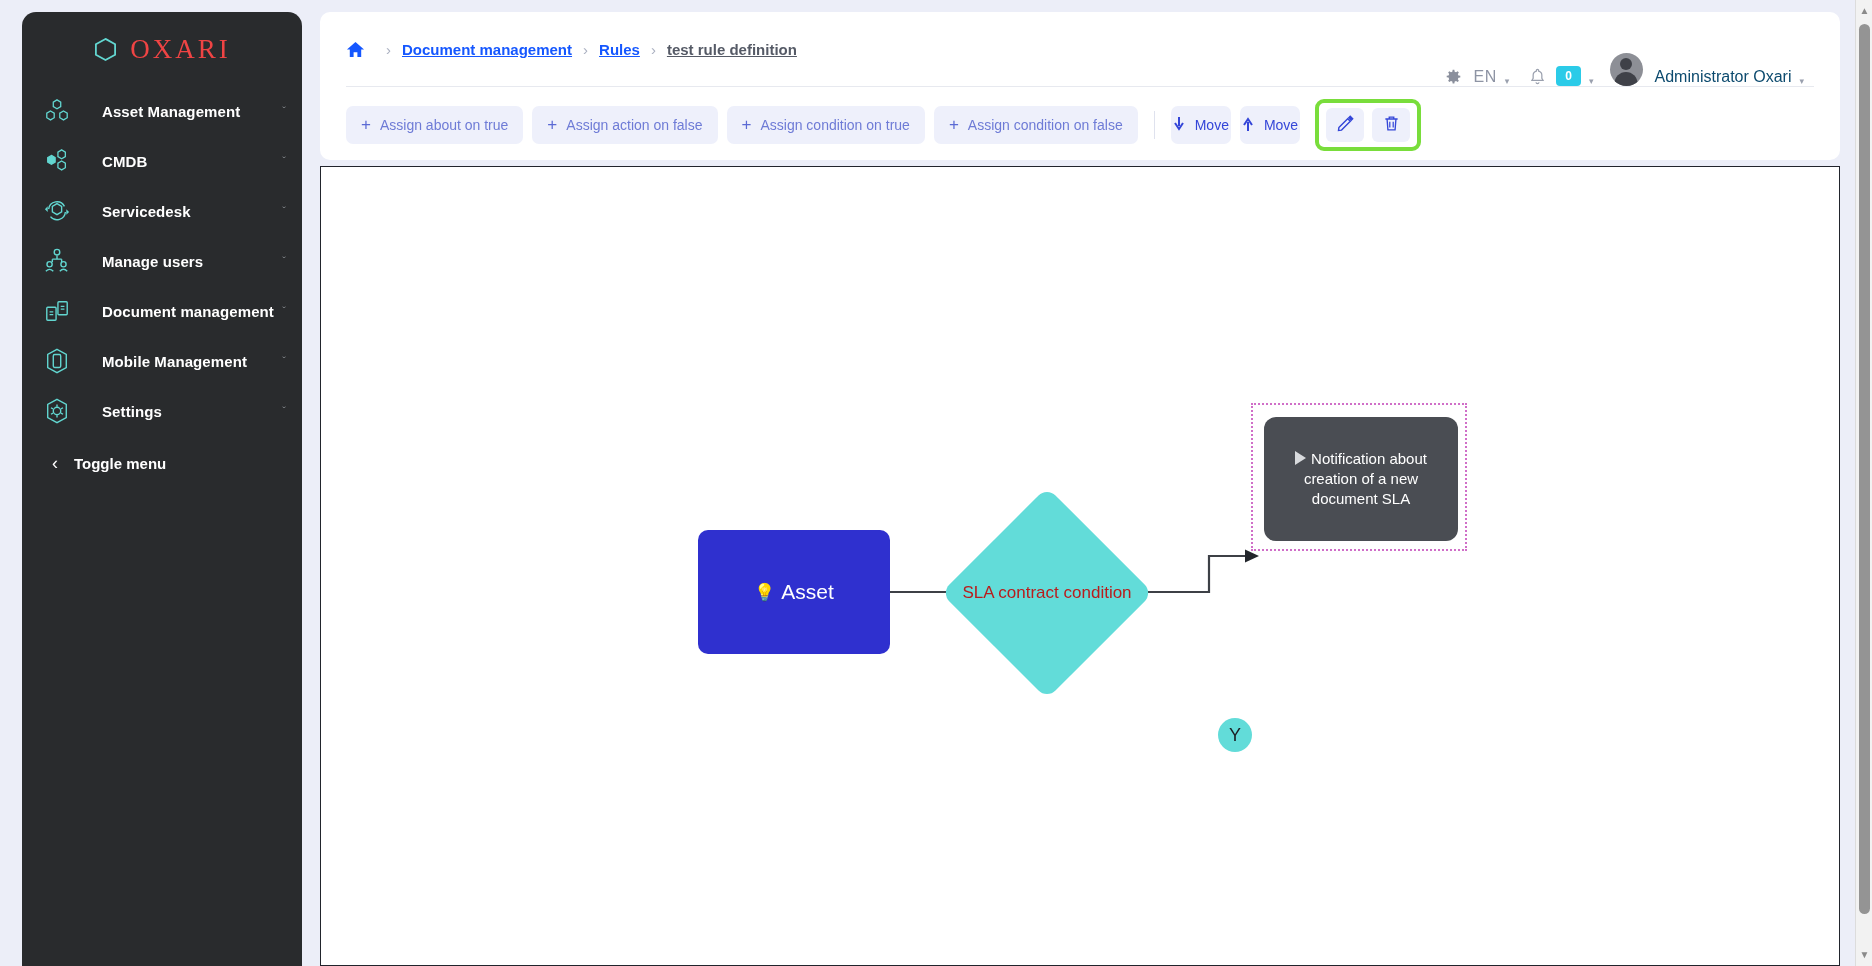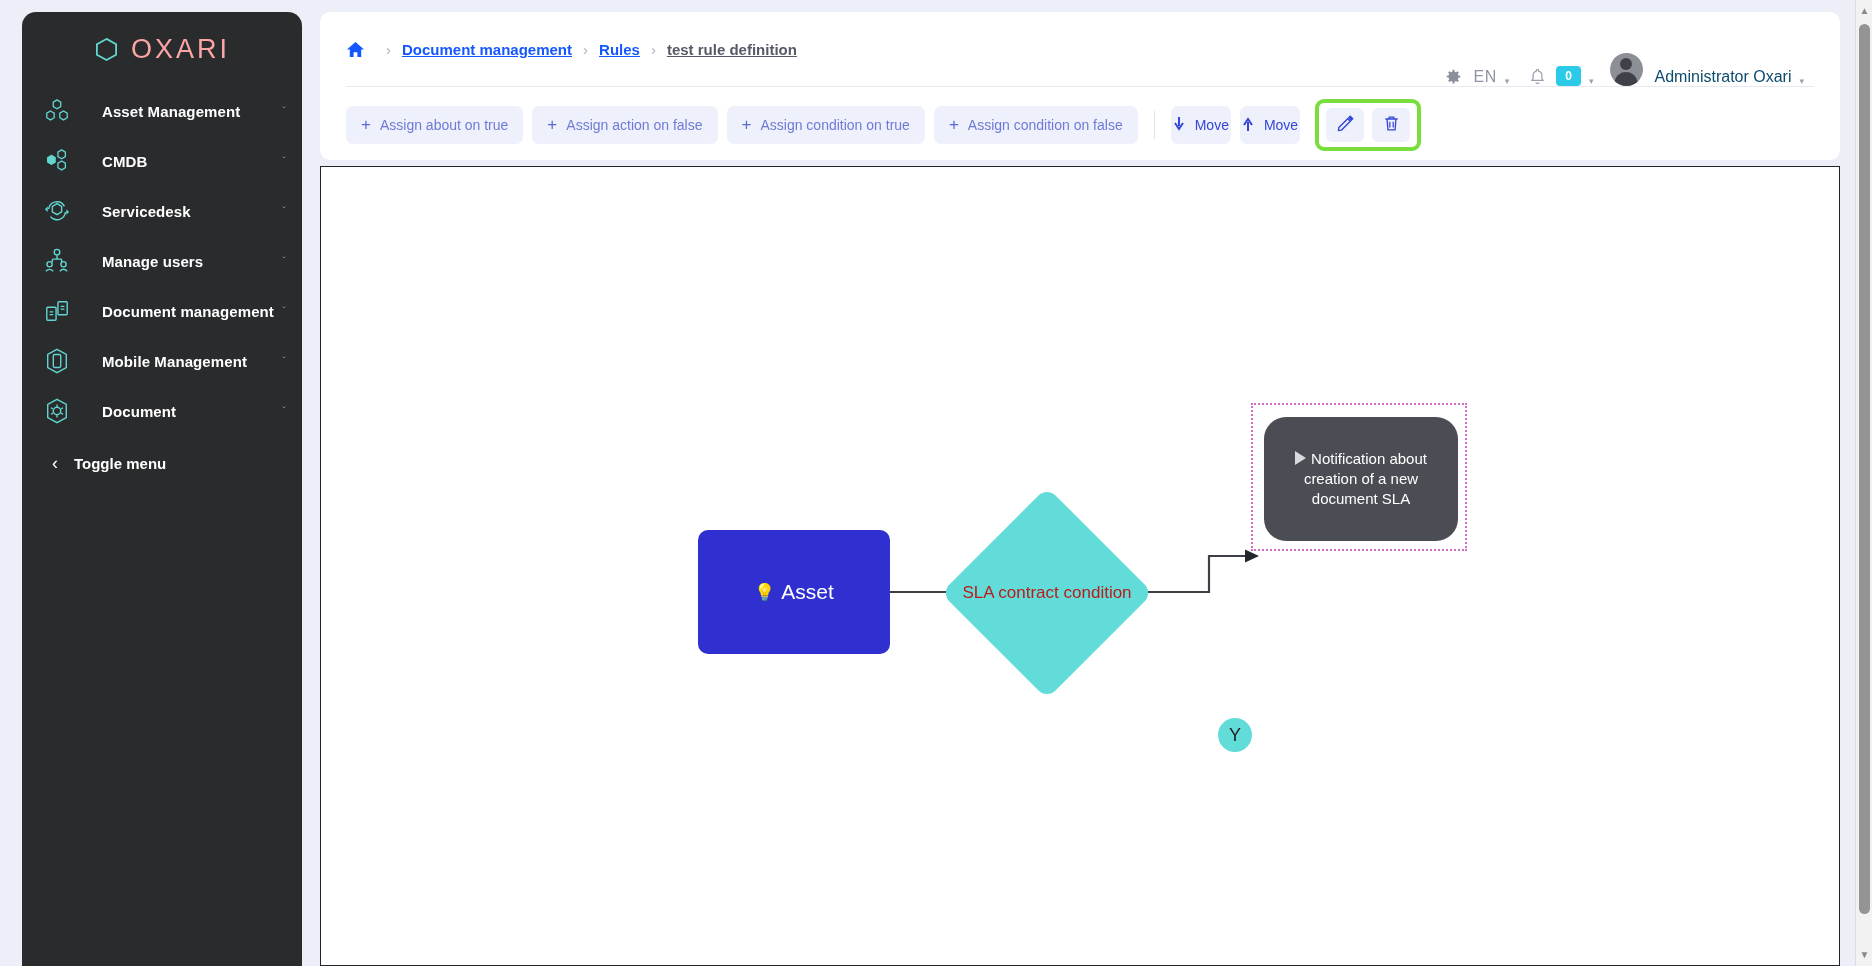--- a/index.html
+++ b/index.html
@@ -17,22 +17,22 @@
     position: absolute; left: 22px; top: 12px;
     width: 280px; height: 954px;
     background: #292b2d;
     border-radius: 14px 14px 0 0;
     overflow: hidden;
   }
   .logo-wrap {
     height: 74px; display: flex; align-items: center; justify-content: center;
   }
   .logo-text {
-    color: #fca5a5; font-size: 27px; letter-spacing: 3px;
-    font-family: Liberation Sans, sans-serif; font-weight: 300;
+    color: #ef4444; font-size: 27px; letter-spacing: 3px;
+    font-family: Liberation Serif, serif; font-weight: 300;
     display: flex; align-items: center; gap: 12px;
   }
   .nav-item {
     height: 50px; display: flex; align-items: center; cursor: pointer;
     padding: 0 18px 0 18px; position: relative;
   }
   .nav-icon { width: 34px; height: 34px; flex: 0 0 34px; display:flex; align-items:center; justify-content:center; }
   .nav-label {
     color: #ffffff; font-size: 15px; font-weight: bold; margin-left: 28px;
     letter-spacing: .1px;
@@ -146,21 +146,21 @@
     position: absolute; inset: 0; display: flex; align-items: center; justify-content: center;
     text-align: center; color: #b91c1c; font-size: 17px; line-height: 1.35; width: 198px;
   }
 
   .node-action-wrap {
     position: absolute; left: 930px; top: 236px; width: 216px; height: 148px;
     border: 2px dotted #d06fc8; background: transparent;
   }
   .node-action {
     position: absolute; left: 11px; top: 12px; width: 194px; height: 124px;
-    background: #4a4d53; border-radius: 22px;
+    background: #4a4d53; border-radius: 12px;
     display: flex; align-items: center; justify-content: center; padding: 0 14px;
   }
   .node-action .albl {
     color: #ffffff; font-size: 15px; line-height: 1.33; text-align: center; font-weight: 500;
   }
   .play-tri {
     display: inline-block; width: 0; height: 0; margin-right: 5px;
     border-left: 11px solid #d8dadd; border-top: 7px solid transparent; border-bottom: 7px solid transparent;
     vertical-align: -1px;
   }
@@ -275,21 +275,21 @@
     </div>
 
     <div class="nav-item">
       <span class="nav-icon">
         <svg width="26" height="26" viewBox="0 0 28 28">
           <polygon points="14,1.5 24,7 24,21 14,26.5 4,21 4,7" fill="none" stroke="#62d6d0" stroke-width="1.5"></polygon>
           <circle cx="14" cy="14" r="4" fill="none" stroke="#62d6d0" stroke-width="1.5"></circle>
           <path d="M14 7v2.5 M14 18.5V21 M7.5 10.5l2.2 1.3 M18.3 16.2l2.2 1.3 M7.5 17.5l2.2-1.3 M18.3 11.8l2.2-1.3" stroke="#62d6d0" stroke-width="1.5"></path>
         </svg>
       </span>
-      <span class="nav-label">Document</span>
+      <span class="nav-label">Settings</span>
       <span class="nav-chev">ˇ</span>
     </div>
 
     <div class="toggle-item">
       <span class="toggle-chev">‹</span>
       <span class="toggle-label">Toggle menu</span>
     </div>
   </div>
 
   <div id="header-card">

